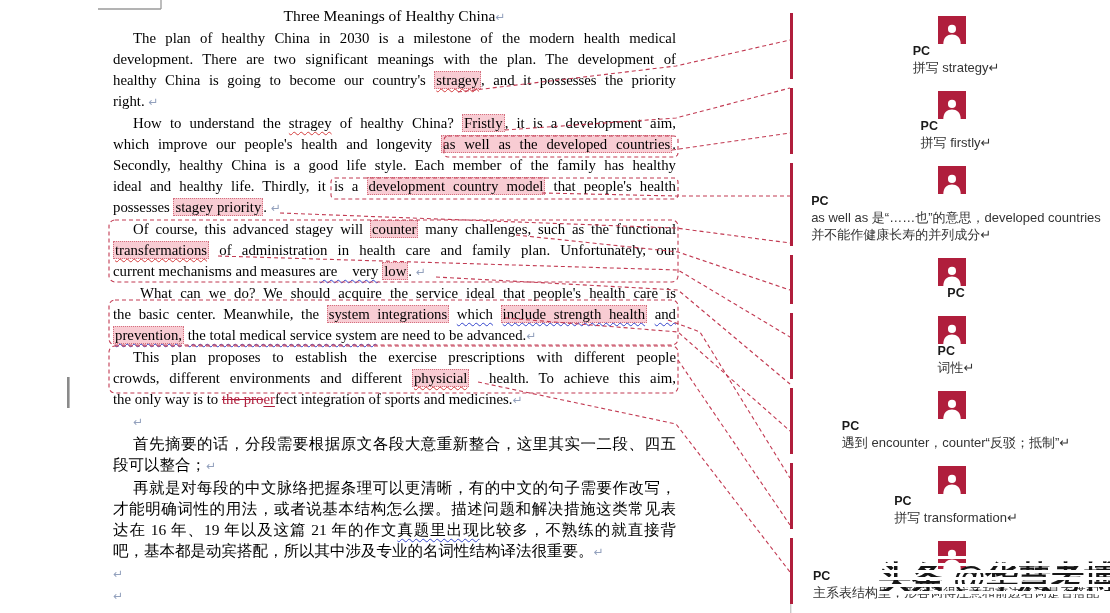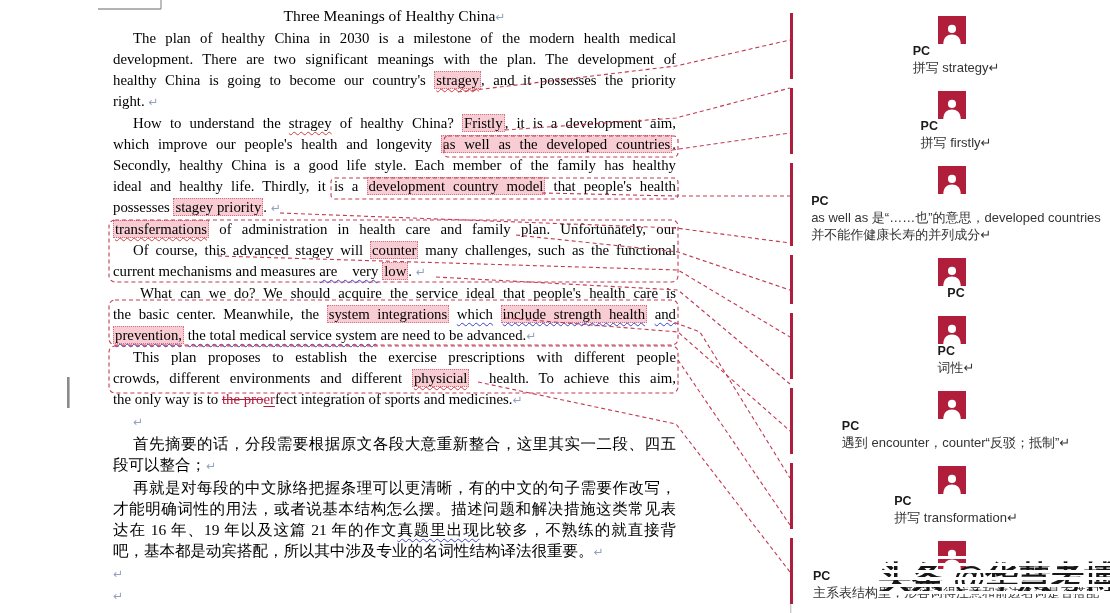--- a/index.html
+++ b/index.html
@@ -83,22 +83,22 @@
       <div class="line center"><span class="s-n">Three Meanings of Healthy China</span><span class="s-mark">↵</span></div>
       <div class="line j ind1"><span class="s-n">The plan of healthy China in 2030 is a milestone of the modern health medical</span></div>
       <div class="line j"><span class="s-n">development. There are two significant meanings with the plan. The development of</span></div>
       <div class="line j"><span class="s-n">healthy China is going to become our country's </span><span class="s-hlsq">stragey</span><span class="s-n">, and it possesses the priority</span></div>
       <div class="line"><span class="s-n">right. </span><span class="s-mark">↵</span></div>
       <div class="line j ind1"><span class="s-n">How to understand the </span><span class="s-sqr">stragey</span><span class="s-n"> of healthy China? </span><span class="s-hl">Fristly</span><span class="s-n">, it is a development aim,</span></div>
       <div class="line j"><span class="s-n">which improve our people's health and longevity </span><span class="s-hl">as well as the developed countries</span><span class="s-n">.</span></div>
       <div class="line j"><span class="s-n">Secondly, healthy China is a good life style. Each member of the family has healthy</span></div>
       <div class="line j"><span class="s-n">ideal and healthy life. Thirdly, it is a </span><span class="s-hl">development country model</span><span class="s-n"> that people's health</span></div>
       <div class="line"><span class="s-n">possesses </span><span class="s-hl">stagey priority</span><span class="s-n">. </span><span class="s-mark">↵</span></div>
+      <div class="line j ind1"><span class="s-n">Of course, this advanced stagey will </span><span class="s-hl">counter</span><span class="s-n"> many challenges, such as the functional</span></div>
       <div class="line j"><span class="s-hlsq">transfermations</span><span class="s-n"> of administration in health care and family plan. Unfortunately, our</span></div>
-      <div class="line j ind1"><span class="s-n">Of course, this advanced stagey will </span><span class="s-hl">counter</span><span class="s-n"> many challenges, such as the functional</span></div>
       <div class="line"><span class="s-n">current mechanisms and measures </span><span class="s-sqb">are&nbsp;&nbsp;&nbsp;&nbsp;very</span><span class="s-n"> </span><span class="s-hl">low</span><span class="s-n">. </span><span class="s-mark">↵</span></div>
       <div class="line j ind2"><span class="s-n">What can we do? We should acquire the service ideal that people's health care is</span></div>
       <div class="line j"><span class="s-n">the basic center. Meanwhile, the </span><span class="s-hl">system integrations</span><span class="s-n"> </span><span class="s-sqb">which</span><span class="s-n"> </span><span class="s-hlsqb">include strength health</span><span class="s-n"> </span><span class="s-sqb">and</span></div>
       <div class="line"><span class="s-hlsqb">prevention,</span><span class="s-n"> </span><span class="s-sqb">the total medical service system</span><span class="s-n"> are need to be advanced.</span><span class="s-mark">↵</span></div>
       <div class="line j ind1"><span class="s-n">This plan proposes to establish the exercise prescriptions with different people</span></div>
       <div class="line j"><span class="s-n">crowds, different environments and different </span><span class="s-hlsq">physicial</span><span class="s-n">&nbsp;&nbsp;health. To achieve this aim,</span></div>
       <div class="line"><span class="s-n">the only way is to </span><span class="s-del">the pro</span><span class="s-ins">er</span><span class="s-n">fect integration of sports and medicines.</span><span class="s-mark">↵</span></div>
       <div class="line ind1"><span class="s-mark">↵</span></div>
       <div class="line j ind1 cn"><span class="s-n">首先摘要的话，分段需要根据原文各段大意重新整合，这里其实一二段、四五</span></div>
       <div class="line cn"><span class="s-n">段可以整合；</span><span class="s-mark">↵</span></div>

